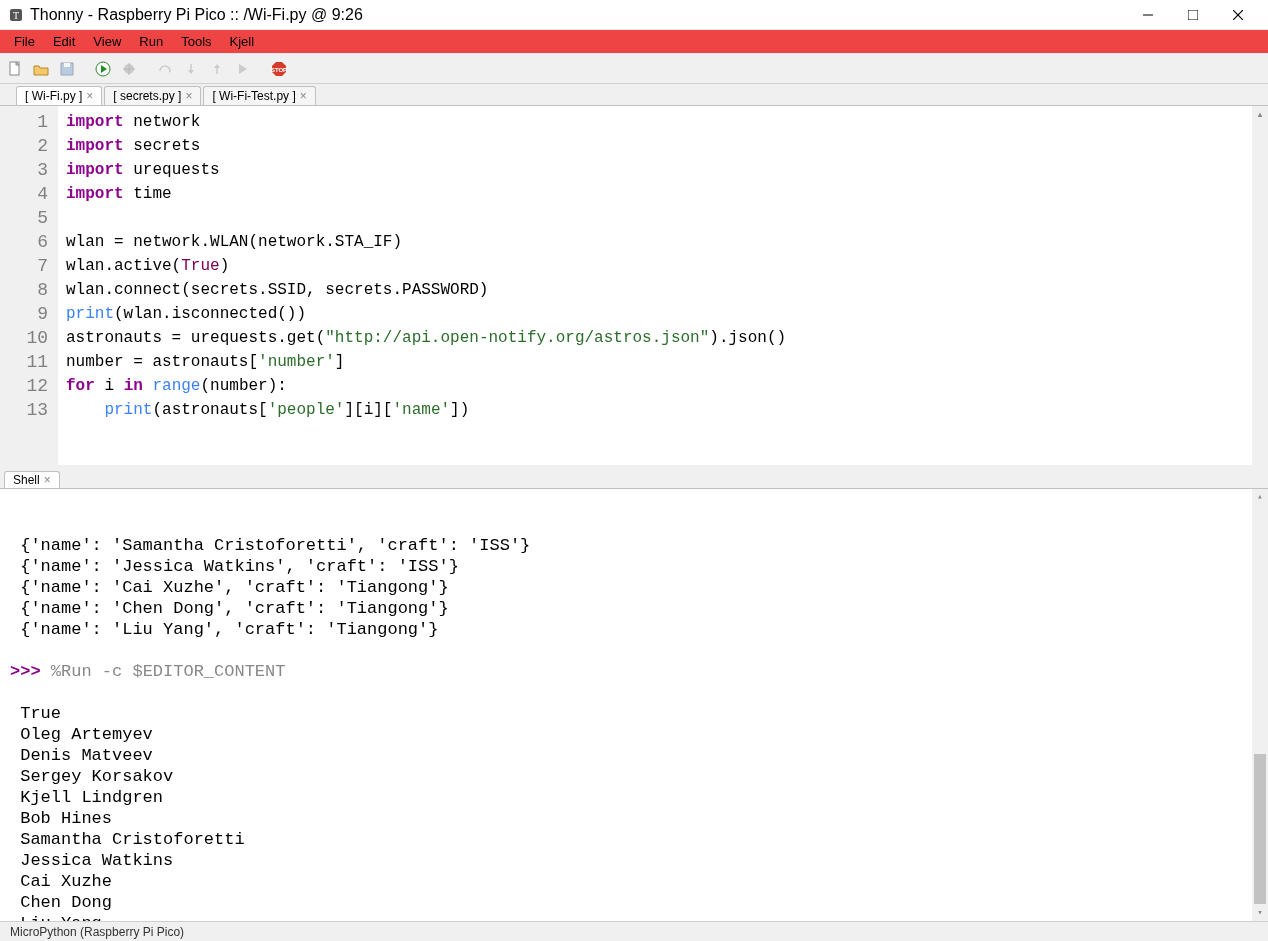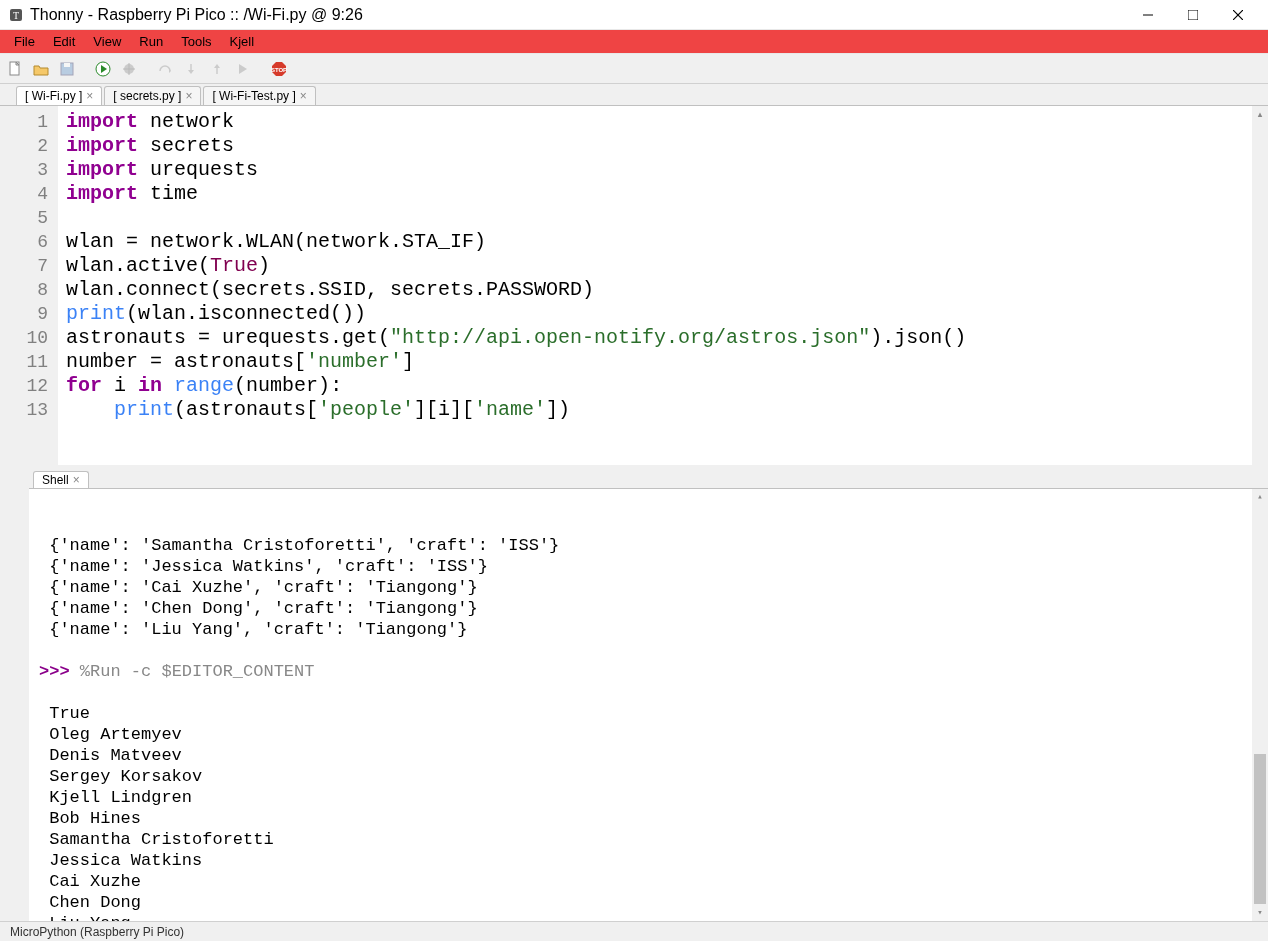--- a/index.html
+++ b/index.html
@@ -90,38 +90,37 @@
     font-family: Consolas, "Courier New", monospace;
     font-size: 18px;
     color: #808080;
     line-height: 24px;
     user-select:none;
   }
   .code {
     flex:1;
     padding: 4px 8px;
     font-family: Consolas, "Courier New", monospace;
-    font-size: 20px;
+    font-size: 16px;
     line-height: 24px;
     white-space: pre;
     overflow: hidden;
     color: #000;
   }
   .kw { color: #900090; font-weight: bold; }
   .name { color: #000; }
   .const { color: #800050; }
   .func { color: #3b82f6; }
   .str { color: #2b6e2b; }
   .shell-panel {
     flex: 1;
     display:flex;
     flex-direction:column;
     border-top: 4px solid #f0f0f0;
     min-height: 0;
-    margin-left: 29px;
   }
   .shell-tabs {
     display:flex;
     background:#f0f0f0;
     padding: 2px 4px 0 4px;
   }
   .shell-tab {
     background:#fff;
     border:1px solid #c0c0c0;
     border-bottom:none;

